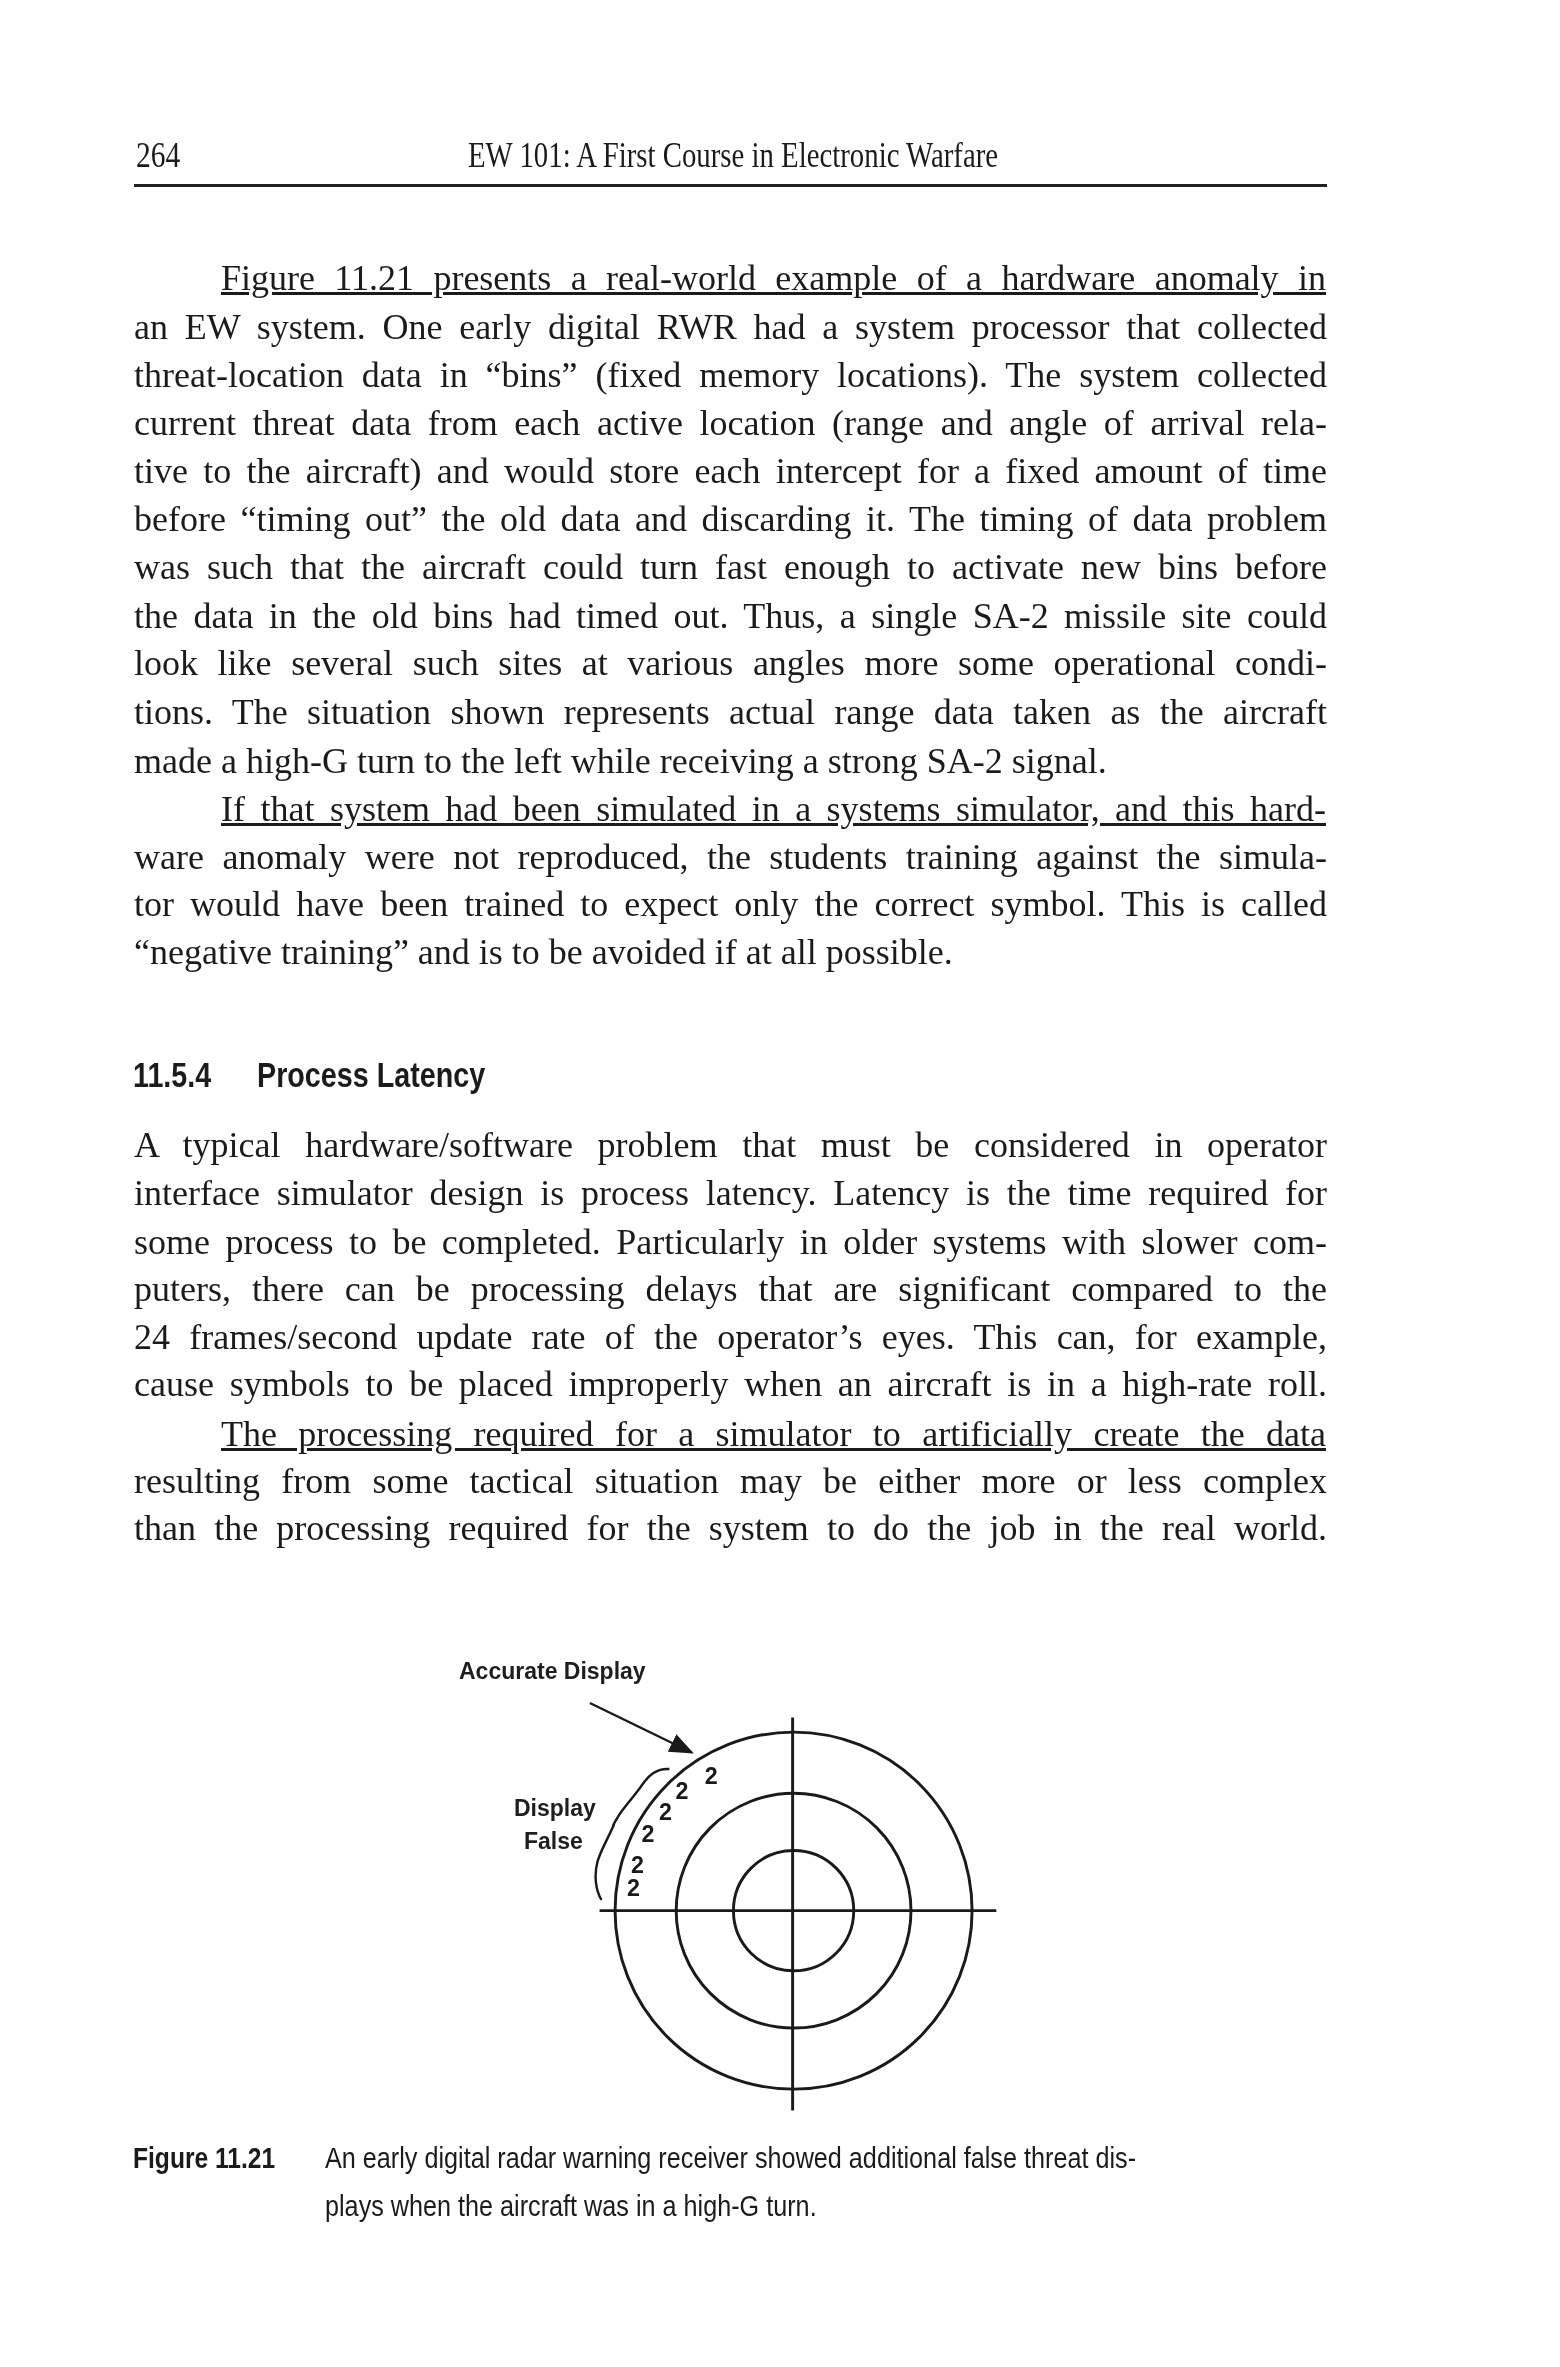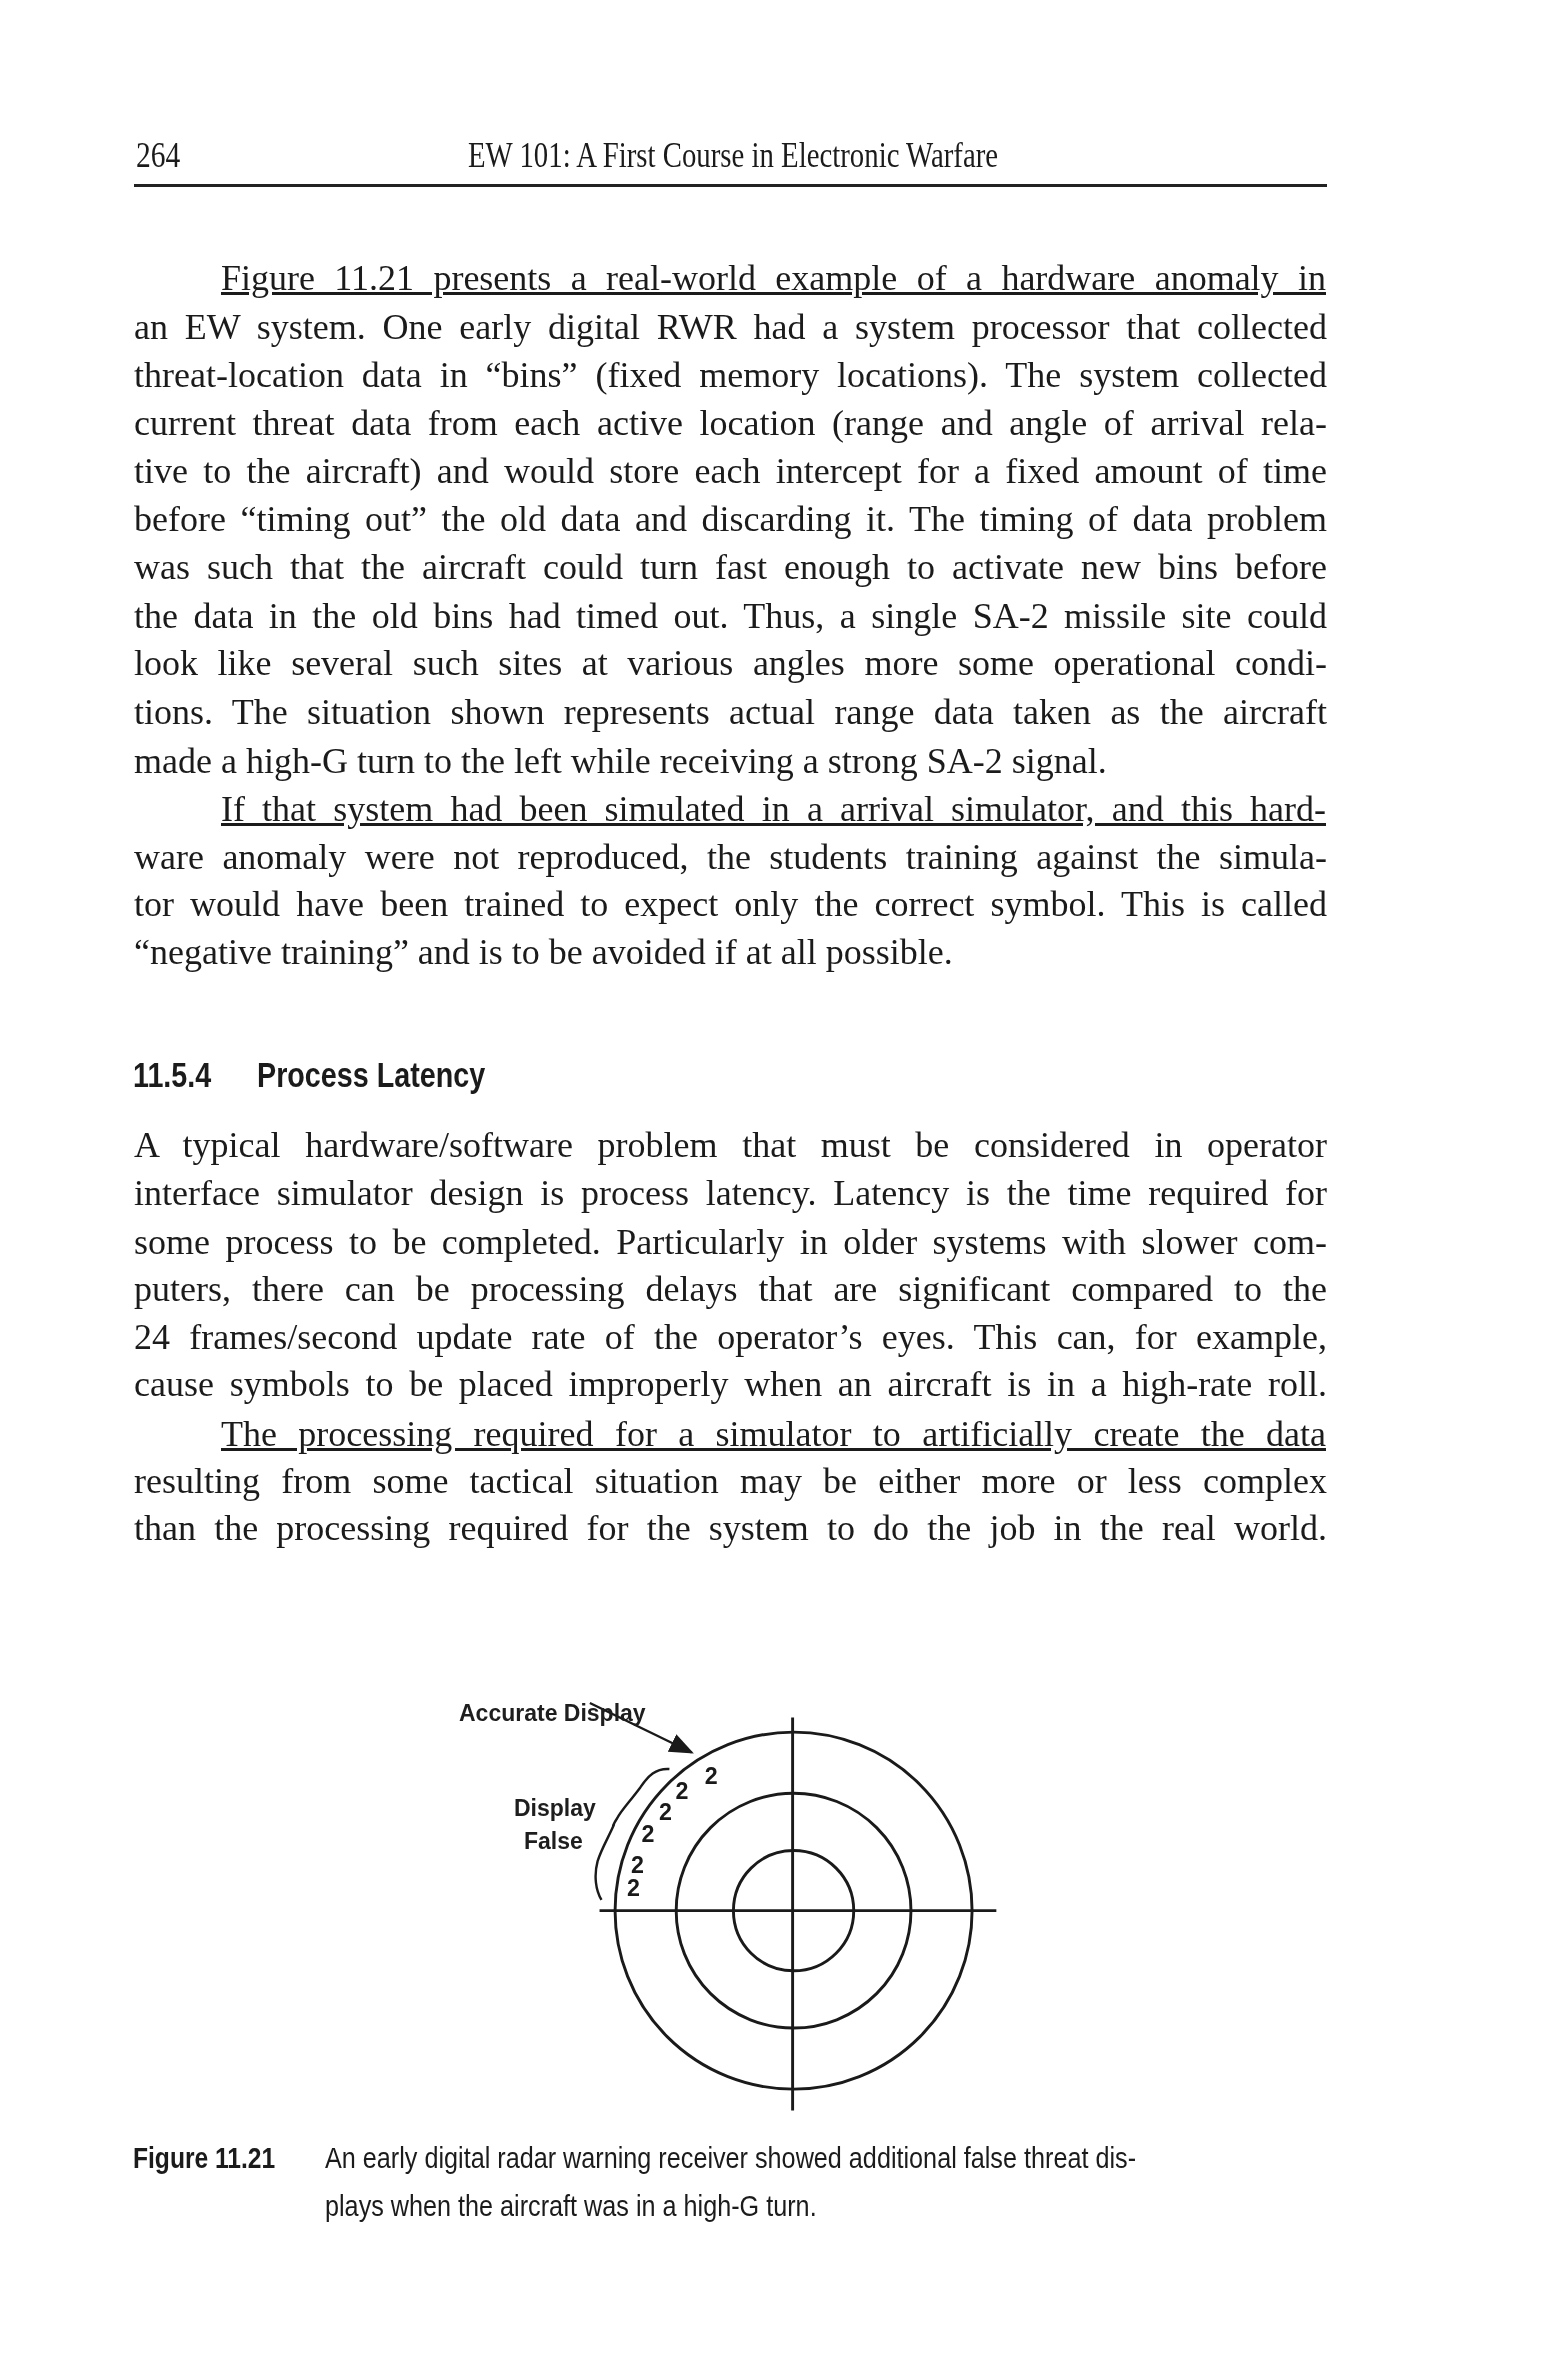--- a/index.html
+++ b/index.html
@@ -43,21 +43,21 @@
   <div class="line" style="top:447px">tive to the aircraft) and would store each intercept for a fixed amount of time</div>
   <div class="line" style="top:495px">before “timing out” the old data and discarding it. The timing of data problem</div>
   <div class="line" style="top:543px">was such that the aircraft could turn fast enough to activate new bins before</div>
   <div class="line" style="top:592px">the data in the old bins had timed out. Thus, a single SA-2 missile site could</div>
   <div class="line" style="top:639px">look like several such sites at various angles more some operational condi-</div>
   <div class="line" style="top:688px">tions. The situation shown represents actual range data taken as the aircraft</div>
   <div class="line last" style="top:737px">made a high-G turn to the left while receiving a strong SA-2 signal.</div>
 </div>
 
 <div>
-  <div class="line indent" style="top:785px">If that system had been simulated in a arrival simulator, and this hard-</div>
+  <div class="line indent" style="top:785px">If that system had been simulated in a systems simulator, and this hard-</div>
   <div class="line" style="top:833px">ware anomaly were not reproduced, the students training against the simula-</div>
   <div class="line" style="top:880px">tor would have been trained to expect only the correct symbol. This is called</div>
   <div class="line last" style="top:928px">“negative training” and is to be avoided if at all possible.</div>
 </div>
 
 <div class="heading">
   <span class="num">11.5.4</span>
   <span class="txt">Process Latency</span>
 </div>
 
@@ -94,20 +94,20 @@
   <g font-family="Liberation Sans, sans-serif" font-size="24" font-weight="bold" fill="#1a1a1a" text-anchor="middle" dominant-baseline="central">
     <text x="733" y="1830">2</text>
     <text x="703" y="1846">2</text>
     <text x="686" y="1867">2</text>
     <text x="668" y="1890">2</text>
     <text x="657" y="1922">2</text>
     <text x="653" y="1946">2</text>
   </g>
 </svg>
 
-<div class="fig-label" style="left:459px; top:1658px;margin-top:42px;">Accurate Display</div>
+<div class="fig-label" style="left:459px; top:1658px;">Accurate Display</div>
 <div class="fig-label" style="left:524px; top:1828px;">False</div>
 <div class="fig-label" style="left:514px; top:1795px;">Display</div>
 
 <div class="caption-num">Figure 11.21</div>
 <div class="caption-line" style="top:2138px">An early digital radar warning receiver showed additional false threat dis-</div>
 <div class="caption-line" style="top:2186px">plays when the aircraft was in a high-G turn.</div>
 
 
 </body></html>

